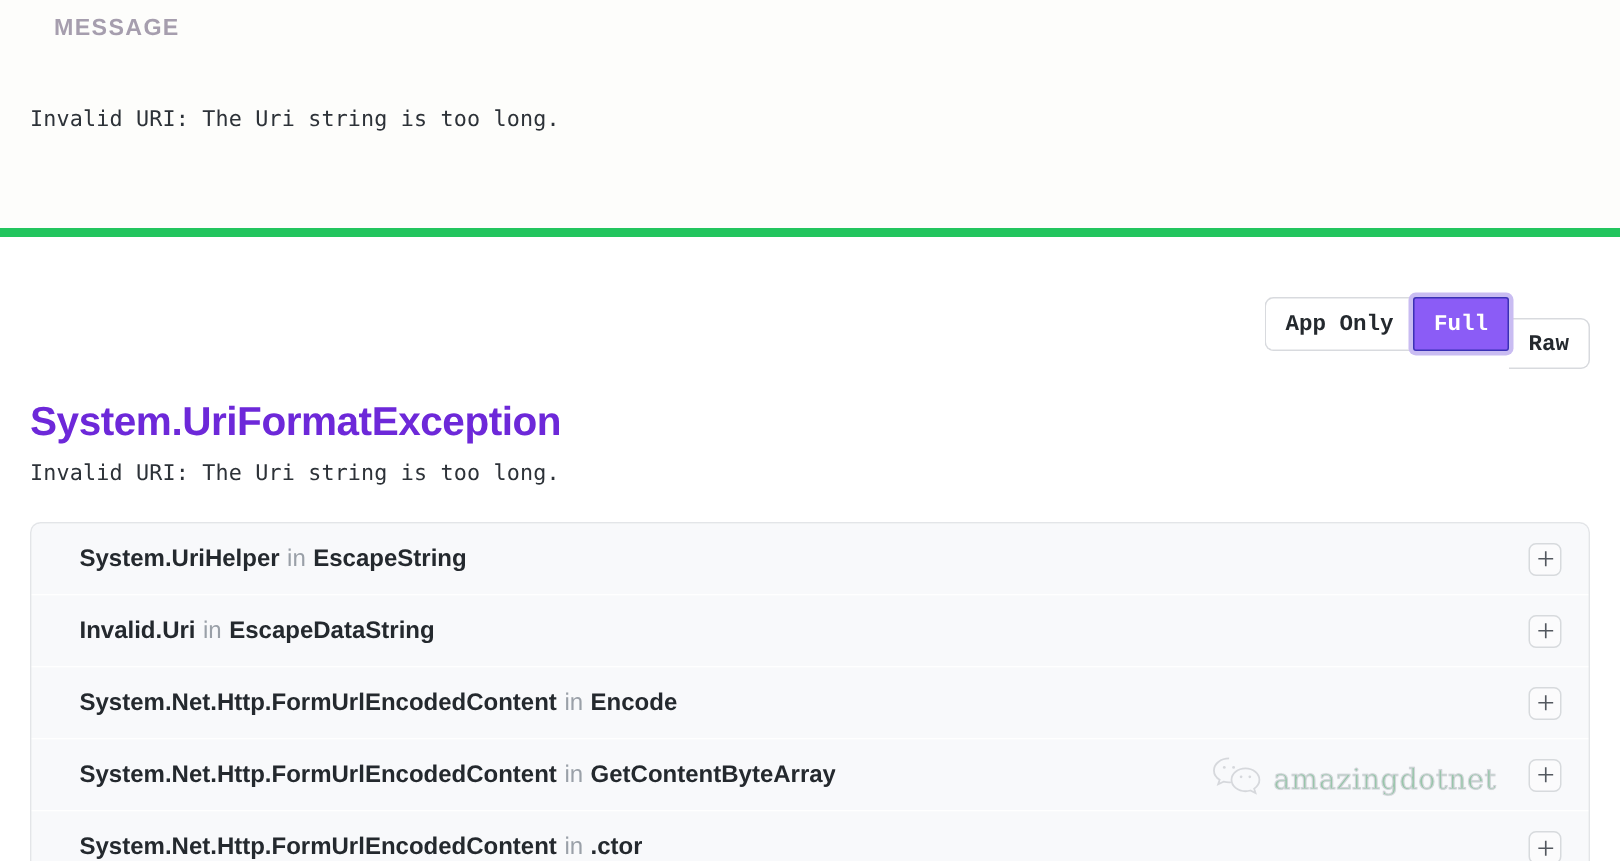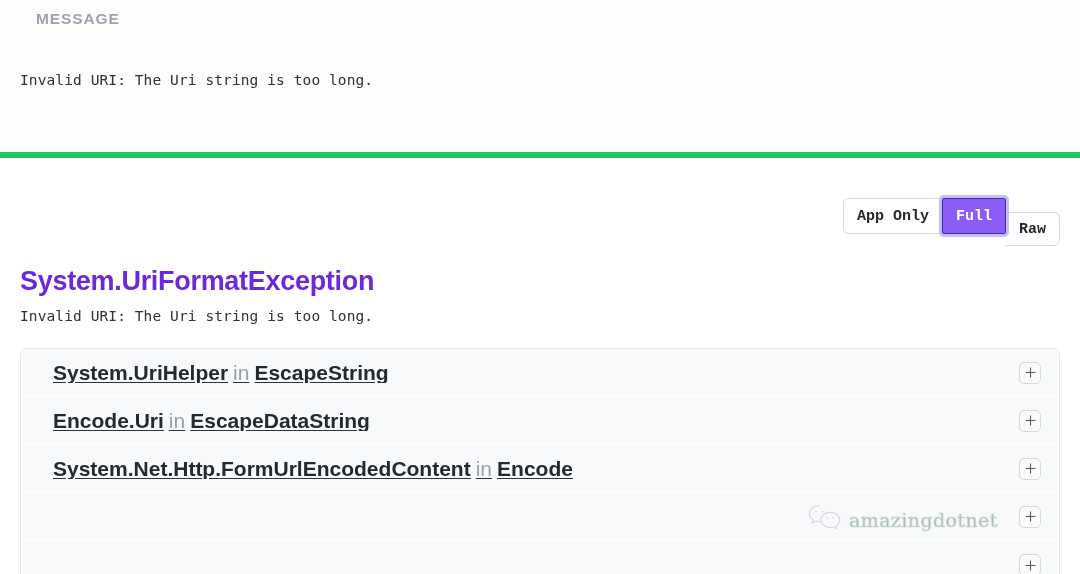--- a/index.html
+++ b/index.html
@@ -152,25 +152,24 @@
     height: 48px;
     display: flex;
     align-items: center;
     padding: 0 16px 0 32px;
     background: #f8f9fb;
     border-bottom: 1px solid #ffffff;
     cursor: pointer;
   }
   .stack-row:last-child { border-bottom: none; }
   .frame-text {
-    font-size: 21px;
+    font-size: 16px;
     line-height: 1;
     white-space: nowrap;
     overflow: hidden;
-    text-decoration: underline;
   }
   .frame-class {
     font-weight: 700;
     color: #24292e;
   }
   .frame-in {
     font-weight: 400;
     color: #9aa0a8;
     padding: 0 5px;
   }
@@ -247,49 +246,55 @@
     </div>
     <button class="expand-btn">
       <svg width="11" height="11" viewBox="0 0 11 11" aria-hidden="true">
           <path d="M5.5 1.1v8.8M1.1 5.5h8.8" stroke="#53585f" stroke-width="1.1" stroke-linecap="square"></path>
         </svg>
     </button>
   </div>
 
   <div class="stack-row">
     <div class="frame-text">
-      <span class="frame-class">Encode.Uri</span><span class="frame-in">in</span><span class="frame-method">EscapeDataString</span>
+      <span class="frame-class">Invalid.Uri</span><span class="frame-in">in</span><span class="frame-method">EscapeDataString</span>
     </div>
     <button class="expand-btn">
       <svg width="11" height="11" viewBox="0 0 11 11" aria-hidden="true">
           <path d="M5.5 1.1v8.8M1.1 5.5h8.8" stroke="#53585f" stroke-width="1.1" stroke-linecap="square"></path>
         </svg>
     </button>
   </div>
 
   <div class="stack-row">
     <div class="frame-text">
       <span class="frame-class">System.Net.Http.FormUrlEncodedContent</span><span class="frame-in">in</span><span class="frame-method">Encode</span>
     </div>
     <button class="expand-btn">
       <svg width="11" height="11" viewBox="0 0 11 11" aria-hidden="true">
           <path d="M5.5 1.1v8.8M1.1 5.5h8.8" stroke="#53585f" stroke-width="1.1" stroke-linecap="square"></path>
         </svg>
     </button>
   </div>
 
   <div class="stack-row">
-    <button class="expand-btn">
-      <svg width="11" height="11" viewBox="0 0 11 11" aria-hidden="true">
-          <path d="M5.5 1.1v8.8M1.1 5.5h8.8" stroke="#53585f" stroke-width="1.1" stroke-linecap="square"></path>
-        </svg>
-    </button>
-  </div>
-
-  <div class="stack-row">
+    <div class="frame-text">
+      <span class="frame-class">System.Net.Http.FormUrlEncodedContent</span><span class="frame-in">in</span><span class="frame-method">GetContentByteArray</span>
+    </div>
+    <button class="expand-btn">
+      <svg width="11" height="11" viewBox="0 0 11 11" aria-hidden="true">
+          <path d="M5.5 1.1v8.8M1.1 5.5h8.8" stroke="#53585f" stroke-width="1.1" stroke-linecap="square"></path>
+        </svg>
+    </button>
+  </div>
+
+  <div class="stack-row">
+    <div class="frame-text">
+      <span class="frame-class">System.Net.Http.FormUrlEncodedContent</span><span class="frame-in">in</span><span class="frame-method">.ctor</span>
+    </div>
     <button class="expand-btn">
       <svg width="11" height="11" viewBox="0 0 11 11" aria-hidden="true">
           <path d="M5.5 1.1v8.8M1.1 5.5h8.8" stroke="#53585f" stroke-width="1.1" stroke-linecap="square"></path>
         </svg>
     </button>
   </div>
 
 </div>
 
 <div class="watermark">

